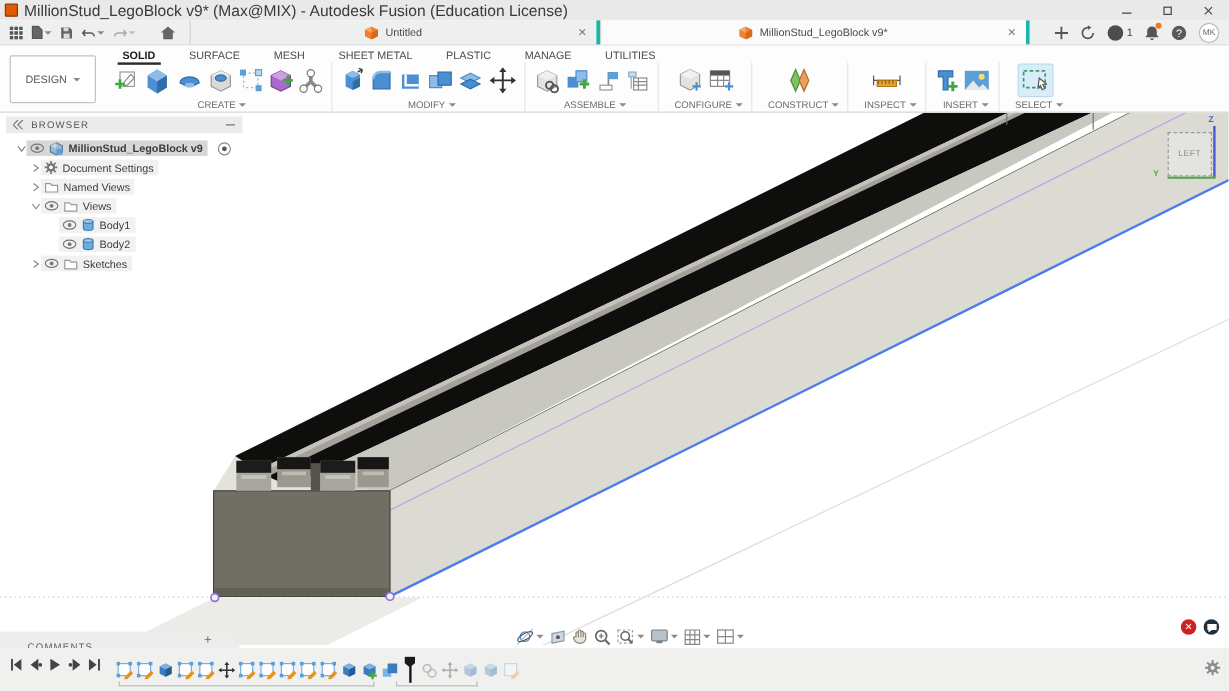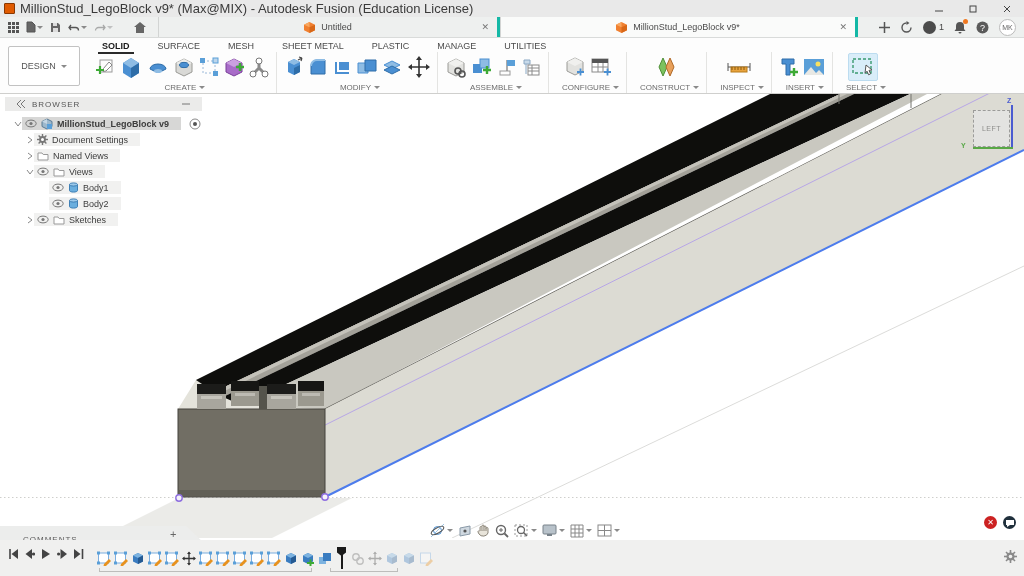--- a/index.html
+++ b/index.html
@@ -36,25 +36,25 @@
   .group:last-child { border-right:none; }
   .gicons { display:flex; align-items:center; gap:4px; height:30px; }
   .glabel { display:flex; align-items:center; gap:3px; font-size:8px; color:#6b6b6b; margin-top:1px;padding-left:6px; }
   .car { width:0; height:0; border-left:3px solid transparent; border-right:3px solid transparent; border-top:3px solid #8a8a8a; display:inline-block; }
   .ric { display:flex; align-items:center; justify-content:center; }
   .ric.sel { background:#d9edf9; border:1px solid #bcdcf0; border-radius:2px; padding:1px; }
   
   #canvas { position:absolute; left:0; top:94px; width:1024px; height:444px; background:#fff; overflow:hidden; }
   
   #browser { position:absolute; left:5px; top:3px; width:197px; }
-  #browser-header { height:14px; background:#ebebea; display:flex; align-items:center; font-size:8px; color:#555; letter-spacing:1px; padding:0 12px; }
+  #browser-header { height:14px; background:#ebebea; display:flex; align-items:center; font-size:8px; color:#555; letter-spacing:1px; padding:0 6px; }
   #browser-header .hdr-title { margin-left:6px; flex:1; }
   .btree { margin-top:6px; }
   .brow { display:flex; align-items:center; height:13px; margin-bottom:3px; }
-  .brow .pill { display:inline-flex; align-items:center; gap:4px; background:rgba(240,240,239,.92); padding:1px 12px 1px 3px; height:13px; }
+  .brow .pill { display:inline-flex; align-items:center; gap:4px; background:rgba(240,240,239,.92); padding:1px 4px 1px 3px; height:13px; }
   .brow .pill.selected { background:#d7d7d6; }
   .blab { font-size:9px; color:#3c3c3c; white-space:nowrap; }
   .blab.bold { font-weight:bold; }
   .crt { width:9px; display:flex; justify-content:center; }
   
   #viewcube { position:absolute; left:948px; top:6px; width:76px; height:58px; }
   #vc-face { position:absolute; left:25px; top:10px; width:37px; height:37px; background:#e3e3e1; border:1px dashed #9b9b99; display:flex; align-items:center; justify-content:center; font-size:7px; color:#8d8d8b; letter-spacing:.5px; }
   #vc-z-line { position:absolute; left:63px; top:5px; width:2px; height:43px; background:#4a5bd0; }
   #vc-y-line { position:absolute; left:25px; top:47px; width:40px; height:2px; background:#58a846; }
   #vc-z-label { position:absolute; left:59px; top:-3px; font-size:7px; color:#4a5bd0; font-weight:bold; }

